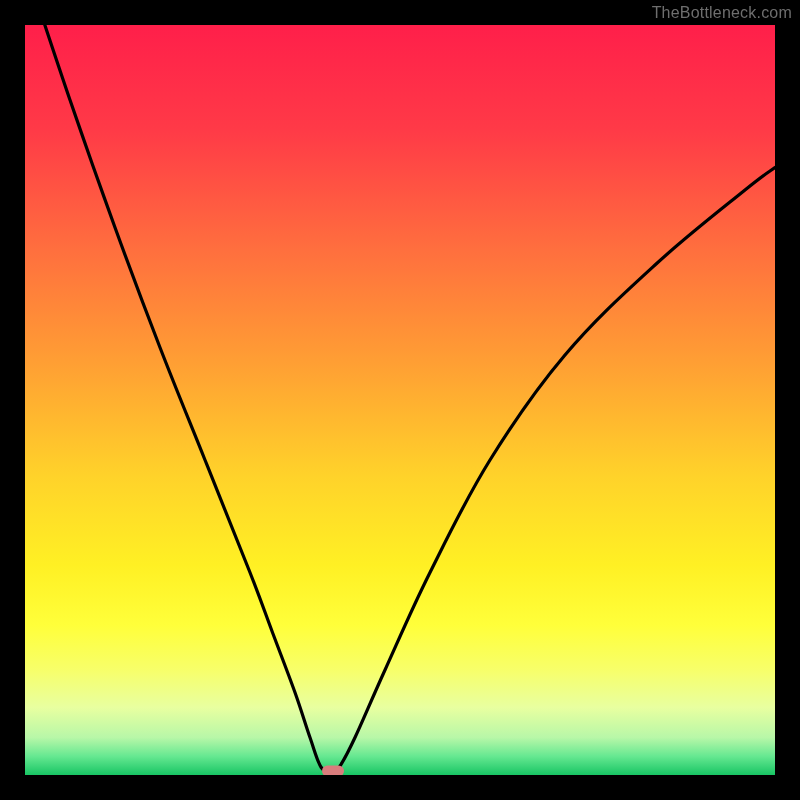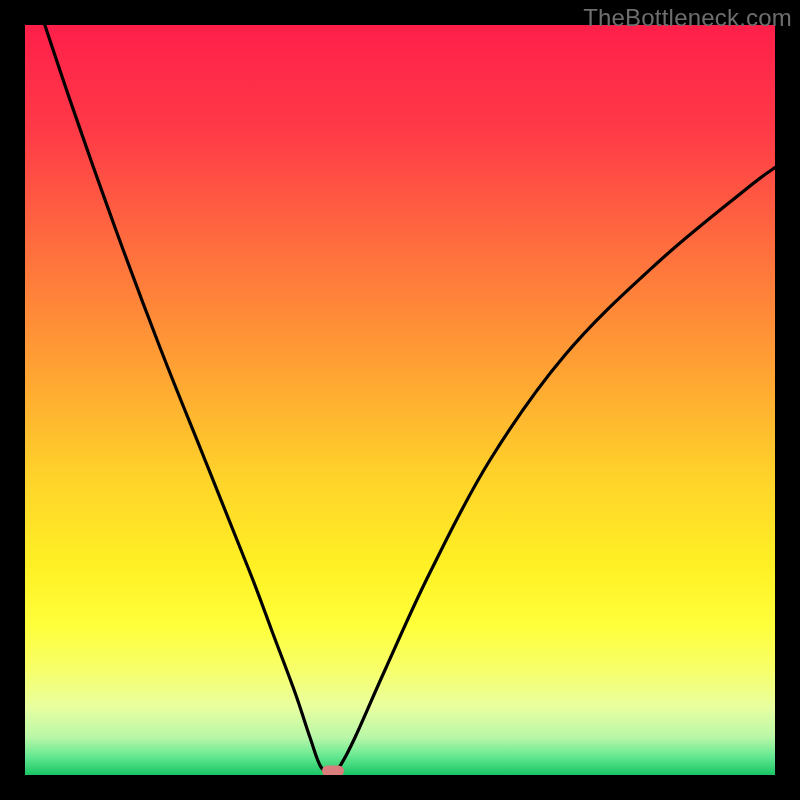--- a/index.html
+++ b/index.html
@@ -36,21 +36,21 @@
     position: absolute;
     width: 22px;
     height: 11px;
     border-radius: 6px;
     transform: translate(-50%, -50%);
   }
 
   .watermark {
     position: absolute;
     top: 4px; right: 8px;
-    font-size: 24px;
+    font-size: 16px;
     font-weight: 500;
     color: #6e6e6e;
     letter-spacing: 0.2px;
     margin-left: 33px;
   }
 </style>
 </head>
 <body>
 
 <div class="frame">

